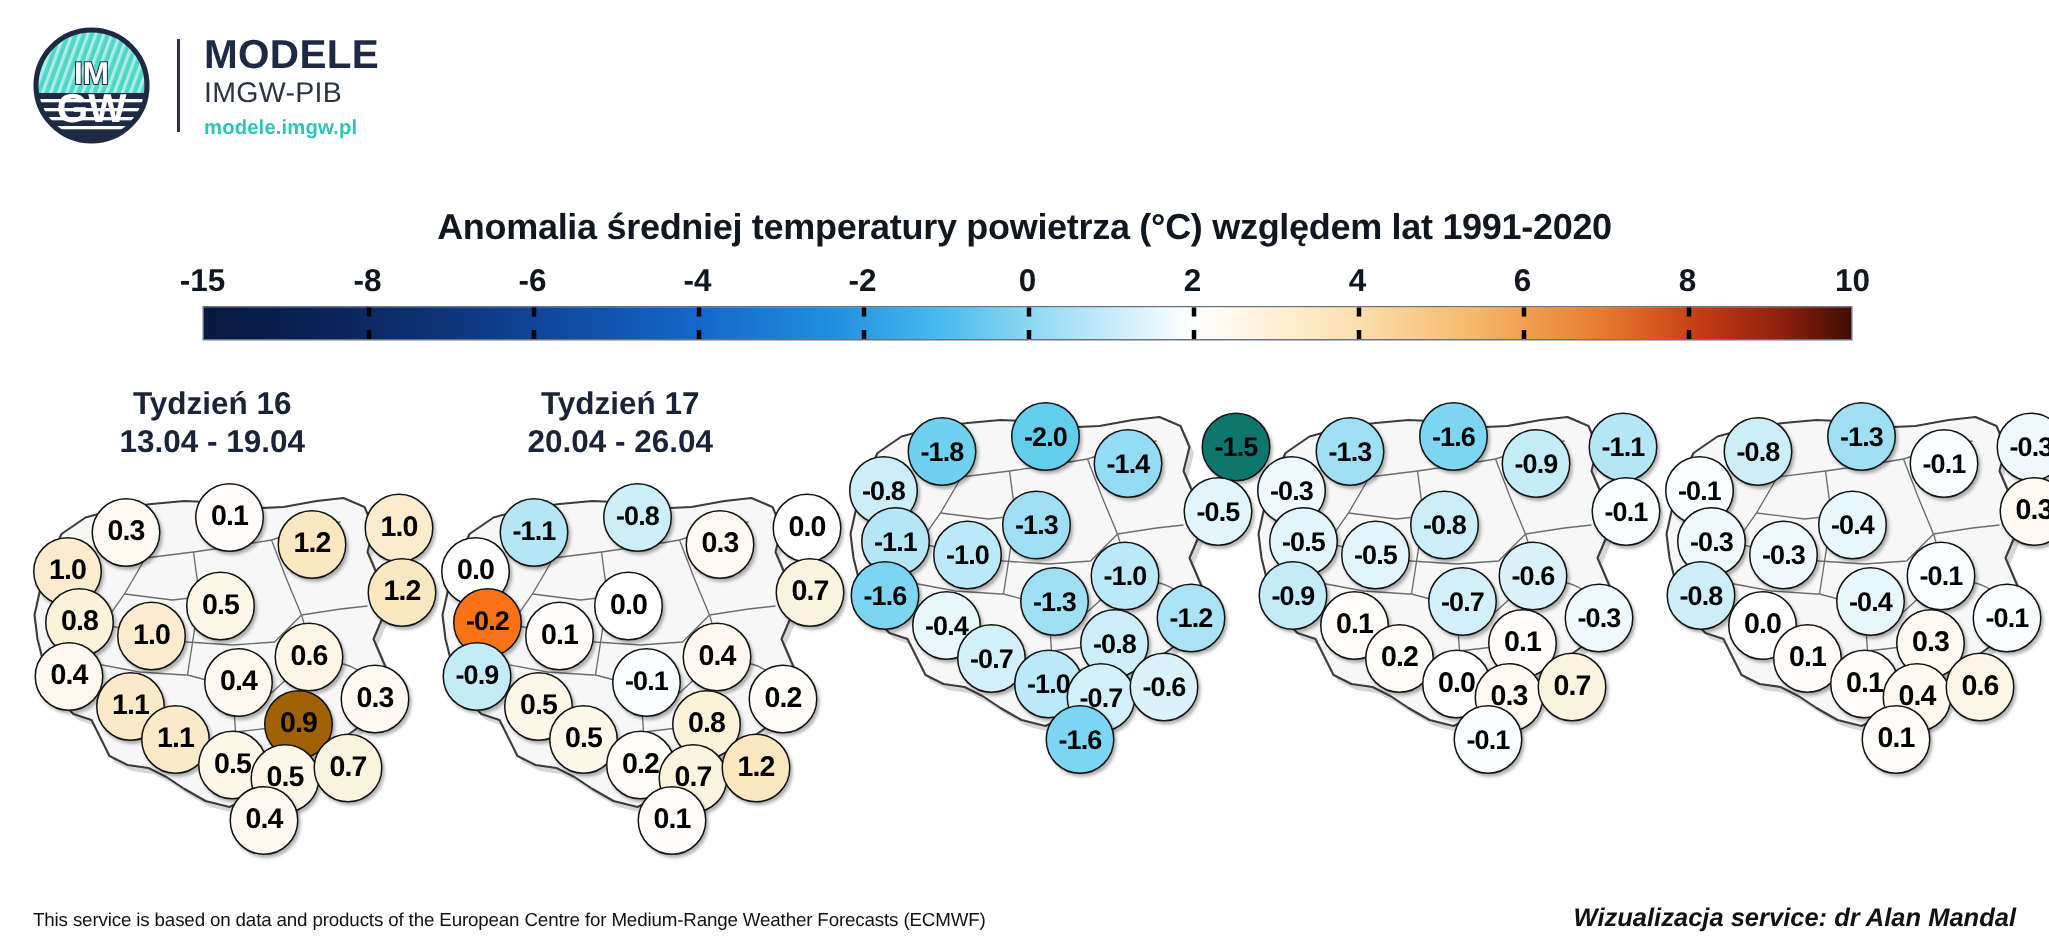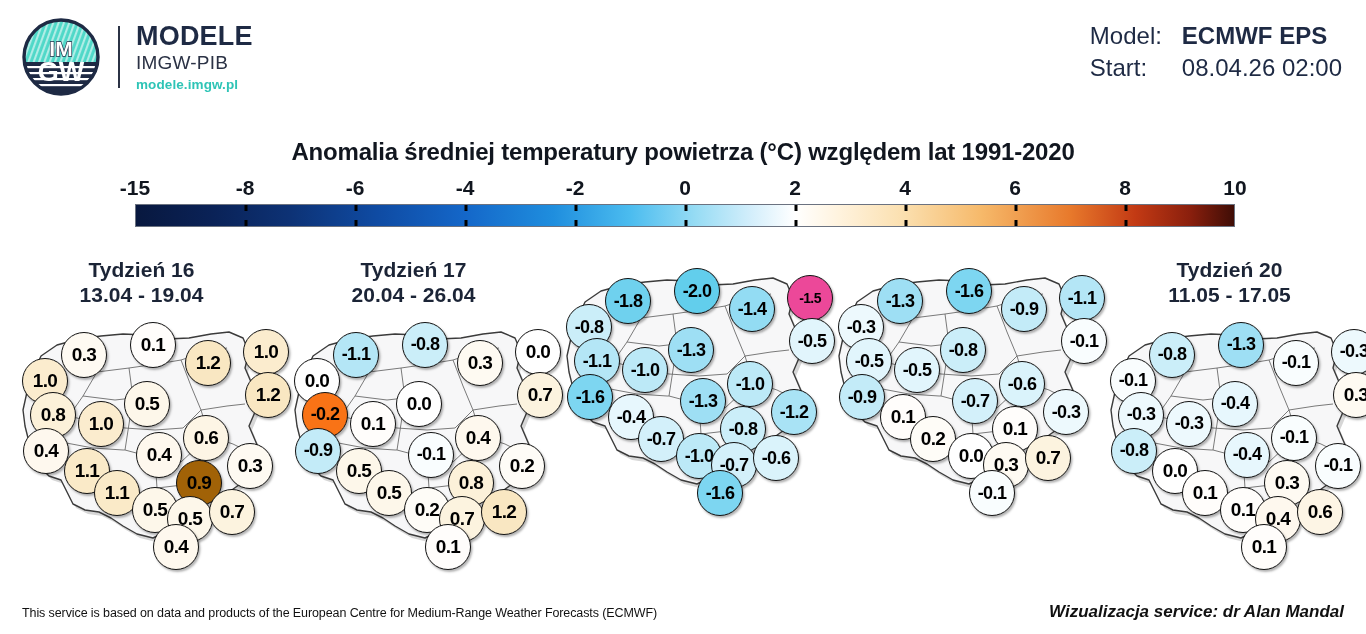--- a/index.html
+++ b/index.html
@@ -147,30 +147,20 @@
         </svg>
       </div>
       <div class="logo-divider"></div>
       <div class="logo-text">
         <div class="logo-modele">MODELE</div>
         <div class="logo-imgw">IMGW-PIB</div>
         <div class="logo-url">modele.imgw.pl</div>
       </div>
     </div>
 
-    <div class="meta">
-      <div class="meta-row">
-        <span class="meta-label">Model:</span>
-        <span class="meta-value bold">ECMWF EPS</span>
-      </div>
-      <div class="meta-row">
-        <span class="meta-label">Start:</span>
-        <span class="meta-value">08.04.26 02:00</span>
-      </div>
-    </div>
   </div>
 
   <div class="cb-title">Anomalia średniej temperatury powietrza (°C) względem lat 1991-2020</div>
 
   <div class="cb-block">
     <div class="cb-ticks" id="cb-ticks">
         <div class="cb-tick-label" style="left: 0px;">-15</div>
         <div class="cb-tick-label" style="left: 110px;">-8</div>
         <div class="cb-tick-label" style="left: 220px;">-6</div>
         <div class="cb-tick-label" style="left: 330px;">-4</div>
@@ -313,21 +303,21 @@
             <path d="M 150,146 L 152,176 L 158,200" fill="none" stroke="#6b6b6b" stroke-width="0.9"></path>
             <path d="M 204,124 L 228,132 L 244,140" fill="none" stroke="#6b6b6b" stroke-width="0.9"></path>
             <path d="M 196,98 L 222,94 L 240,92" fill="none" stroke="#6b6b6b" stroke-width="0.9"></path>
             <path d="M 152,176 L 186,172 L 212,166" fill="none" stroke="#6b6b6b" stroke-width="0.9"></path>
             <path d="M 104,190 L 132,186 L 152,176" fill="none" stroke="#6b6b6b" stroke-width="0.9"></path>
             <path d="M 176,48 L 200,40 L 222,36" fill="none" stroke="#6b6b6b" stroke-width="0.9"></path>
           </svg>
           <div class="bubble" style="width: 46px; height: 46px; left: 56px; top: 20px; background: rgb(111, 209, 238); font-size: 18px;">-1.8</div>
           <div class="bubble" style="width: 46px; height: 46px; left: 125px; top: 10px; background: rgb(98, 206, 236); font-size: 18px;">-2.0</div>
           <div class="bubble" style="width: 46px; height: 46px; left: 180px; top: 28px; background: rgb(147, 220, 243); font-size: 18px;">-1.4</div>
-          <div class="bubble" style="width: 46px; height: 46px; left: 238px; top: 17px; background: #ec4899; font-size: 14px;">-1.5</div>
+          <div class="bubble" style="width: 46px; height: 46px; left: 252px; top: 17px; background: #0f766e; font-size: 18px;">-1.5</div>
           <div class="bubble" style="width: 46px; height: 46px; left: 17px; top: 46px; background: rgb(203, 238, 249); font-size: 18px;">-0.8</div>
           <div class="bubble" style="width: 46px; height: 46px; left: 240px; top: 60px; background: rgb(225, 245, 252); font-size: 18px;">-0.5</div>
           <div class="bubble" style="width: 46px; height: 46px; left: 119px; top: 69px; background: rgb(158, 223, 244); font-size: 18px;">-1.3</div>
           <div class="bubble" style="width: 46px; height: 46px; left: 25px; top: 80px; background: rgb(180, 230, 246); font-size: 18px;">-1.1</div>
           <div class="bubble" style="width: 46px; height: 46px; left: 73px; top: 89px; background: rgb(188, 233, 247); font-size: 18px;">-1.0</div>
           <div class="bubble" style="width: 46px; height: 46px; left: 18px; top: 116px; background: rgb(125, 214, 241); font-size: 18px;">-1.6</div>
           <div class="bubble" style="width: 46px; height: 46px; left: 178px; top: 103px; background: rgb(188, 233, 247); font-size: 18px;">-1.0</div>
           <div class="bubble" style="width: 46px; height: 46px; left: 59px; top: 136px; background: rgb(231, 247, 253); font-size: 18px;">-0.4</div>
           <div class="bubble" style="width: 46px; height: 46px; left: 131px; top: 120px; background: rgb(158, 223, 244); font-size: 18px;">-1.3</div>
           <div class="bubble" style="width: 46px; height: 46px; left: 222px; top: 131px; background: rgb(169, 227, 245); font-size: 18px;">-1.2</div>
@@ -376,21 +366,20 @@
           <div class="bubble" style="width: 46px; height: 46px; left: 222px; top: 131px; background: rgb(237, 249, 253); font-size: 18px;">-0.3</div>
           <div class="bubble" style="width: 46px; height: 46px; left: 89px; top: 158px; background: rgb(254, 252, 247);">0.2</div>
           <div class="bubble" style="width: 46px; height: 46px; left: 171px; top: 148px; background: rgb(255, 253, 251);">0.1</div>
           <div class="bubble" style="width: 46px; height: 46px; left: 127px; top: 175px; background: rgb(255, 255, 255);">0.0</div>
           <div class="bubble" style="width: 46px; height: 46px; left: 162px; top: 184px; background: rgb(254, 250, 242);">0.3</div>
           <div class="bubble" style="width: 46px; height: 46px; left: 204px; top: 177px; background: rgb(252, 243, 223);">0.7</div>
           <div class="bubble" style="width: 46px; height: 46px; left: 148px; top: 212px; background: rgb(249, 253, 254); font-size: 18px;">-0.1</div>
         </div>
       </div>
       <div class="panel" style="left: 1093px;">
-        <div class="panel-title"><span>Tydzień 20</span><span class="t2">11.05 - 17.05</span></div>
         <div class="map-area">
           <svg class="map-svg" width="273" height="250" viewBox="0 0 273 250">
             <path d="M 28,62 L 36,44 L 52,33 L 74,27 L 96,24 L 118,22 L 140,23 L 162,27 L 184,26 L 206,22 L 224,20 L 238,26 L 244,40 L 240,56 L 246,70 L 254,84 L 250,100 L 244,114 L 250,128 L 256,142 L 250,158 L 238,170 L 224,180 L 210,192 L 196,202 L 180,210 L 164,218 L 148,226 L 132,222 L 118,214 L 106,206 L 94,200 L 80,198 L 68,192 L 62,180 L 56,168 L 44,164 L 36,156 L 30,144 L 24,130 L 20,114 L 18,98 L 22,80 Z" transform="translate(3,4)" fill="rgba(0,0,0,0.16)" stroke="none"></path>
             <path d="M 28,62 L 36,44 L 52,33 L 74,27 L 96,24 L 118,22 L 140,23 L 162,27 L 184,26 L 206,22 L 224,20 L 238,26 L 244,40 L 240,56 L 246,70 L 254,84 L 250,100 L 244,114 L 250,128 L 256,142 L 250,158 L 238,170 L 224,180 L 210,192 L 196,202 L 180,210 L 164,218 L 148,226 L 132,222 L 118,214 L 106,206 L 94,200 L 80,198 L 68,192 L 62,180 L 56,168 L 44,164 L 36,156 L 30,144 L 24,130 L 20,114 L 18,98 L 22,80 Z" fill="#f7f7f8" stroke="#3b3b3b" stroke-width="1.4" stroke-linejoin="round"></path>
             <path d="M 86,30 L 92,60 L 78,84 L 64,104 L 56,130" fill="none" stroke="#6b6b6b" stroke-width="0.9"></path>
             <path d="M 92,60 L 124,56 L 152,52 L 176,48" fill="none" stroke="#6b6b6b" stroke-width="0.9"></path>
             <path d="M 124,56 L 128,86 L 124,112 L 120,138" fill="none" stroke="#6b6b6b" stroke-width="0.9"></path>
             <path d="M 176,48 L 186,74 L 196,98 L 204,124" fill="none" stroke="#6b6b6b" stroke-width="0.9"></path>
             <path d="M 78,84 L 110,88 L 128,86" fill="none" stroke="#6b6b6b" stroke-width="0.9"></path>
             <path d="M 64,104 L 96,112 L 120,116 L 150,118 L 178,116 L 196,98" fill="none" stroke="#6b6b6b" stroke-width="0.9"></path>

